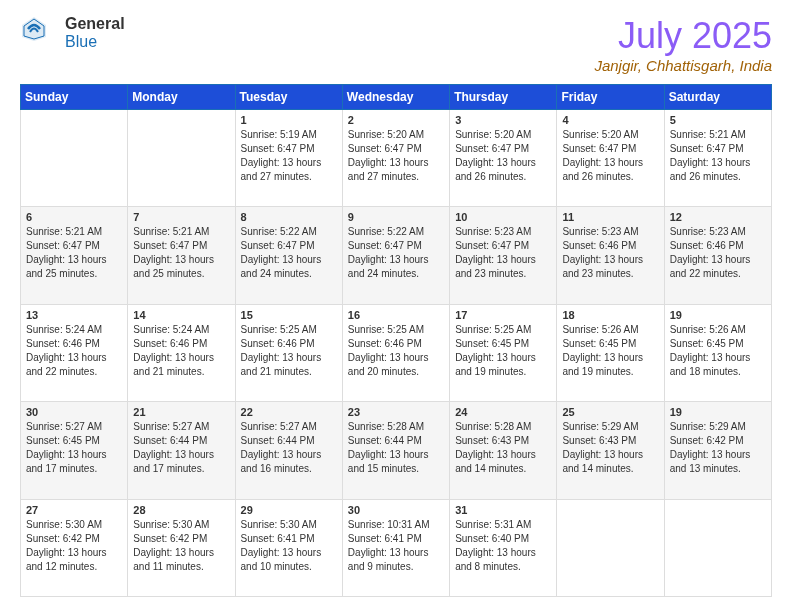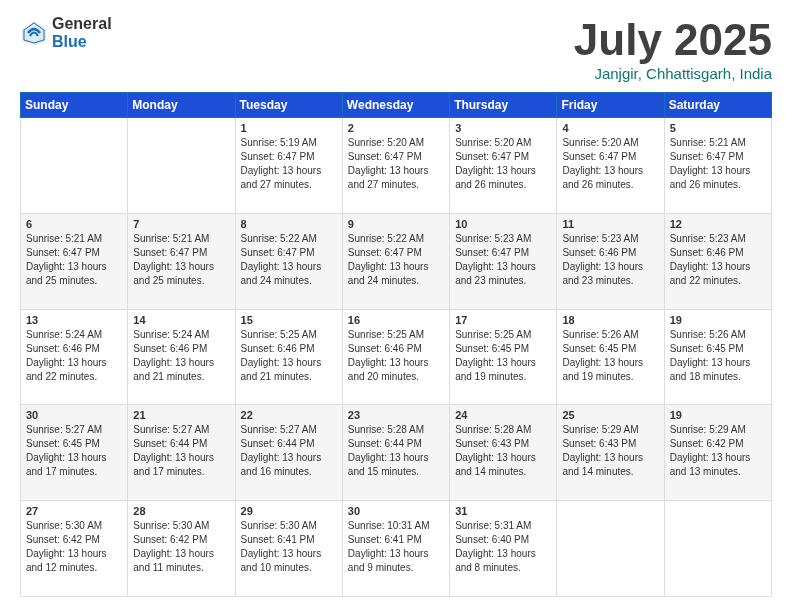--- a/index.html
+++ b/index.html
@@ -18,53 +18,54 @@
       flex-direction: column;
     }
     .header {
       display: flex;
       justify-content: space-between;
       align-items: flex-start;
       margin-bottom: 10px;
     }
     .logo {
       display: flex;
-      align-items: center;
-      gap: 4px;
+      align-items: flex-start;
+      gap: 17px;
     }
     .logo-text {
       display: flex;
       flex-direction: column;
       line-height: 1.1;
     }
     .logo-general {
       font-size: 16px;
       font-weight: bold;
       color: #333;
     }
     .logo-blue {
       font-size: 16px;
-      font-weight: bold;
+      font-weight: normal;
       color: #1a6fb5;
     }
     .logo-icon {
       width: 28px;
       height: 28px;
     }
     .title-block {
       text-align: right;
     }
     .main-title {
-      font-size: 44px;
-      font-weight: bold;
-      color: #404040;
+      font-size: 36px;
+      font-weight: normal;
+      color: #8b5cf6;
     }
     .sub-title {
       font-size: 15px;
-      color: #0f766e;
+      color: #a16207;
+      font-style: italic;
     }
     .calendar {
       flex: 1;
       border: 1px solid #ccc;
       border-collapse: collapse;
       width: 100%;
       table-layout: fixed;
     }
     .calendar th {
       background: #1d4ed8;

